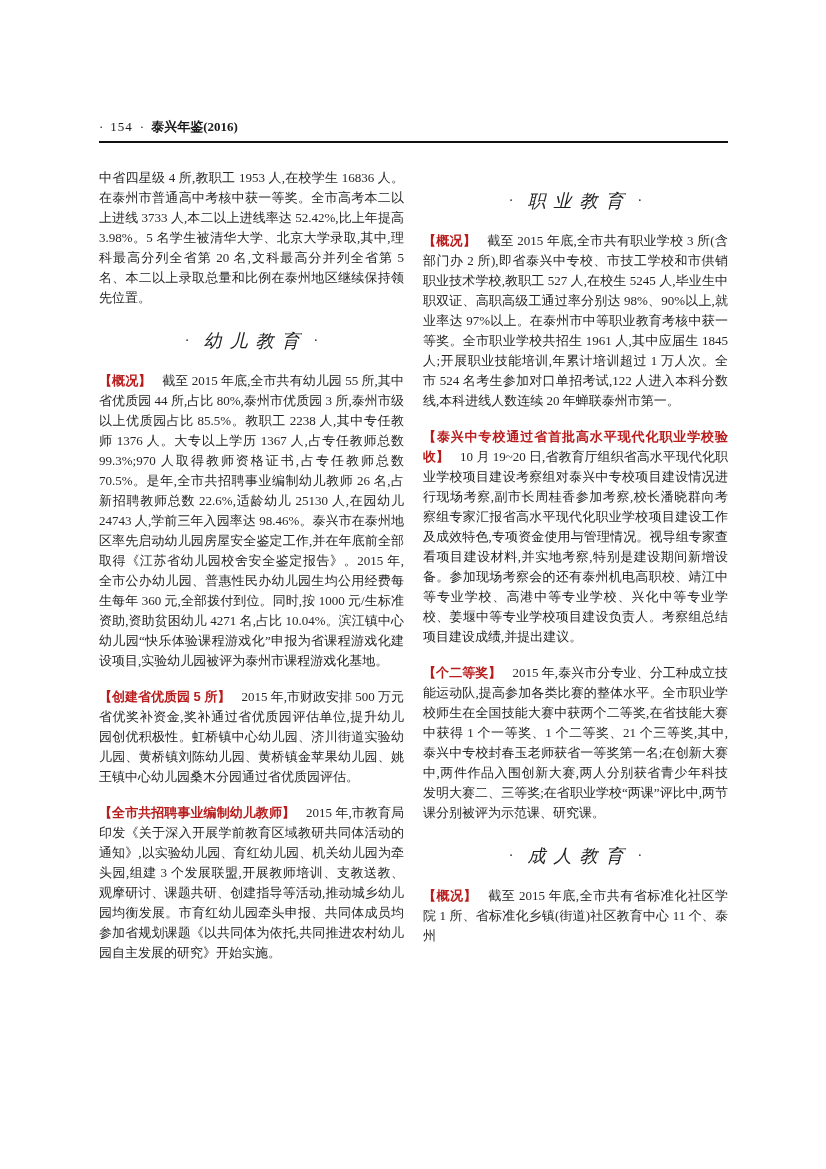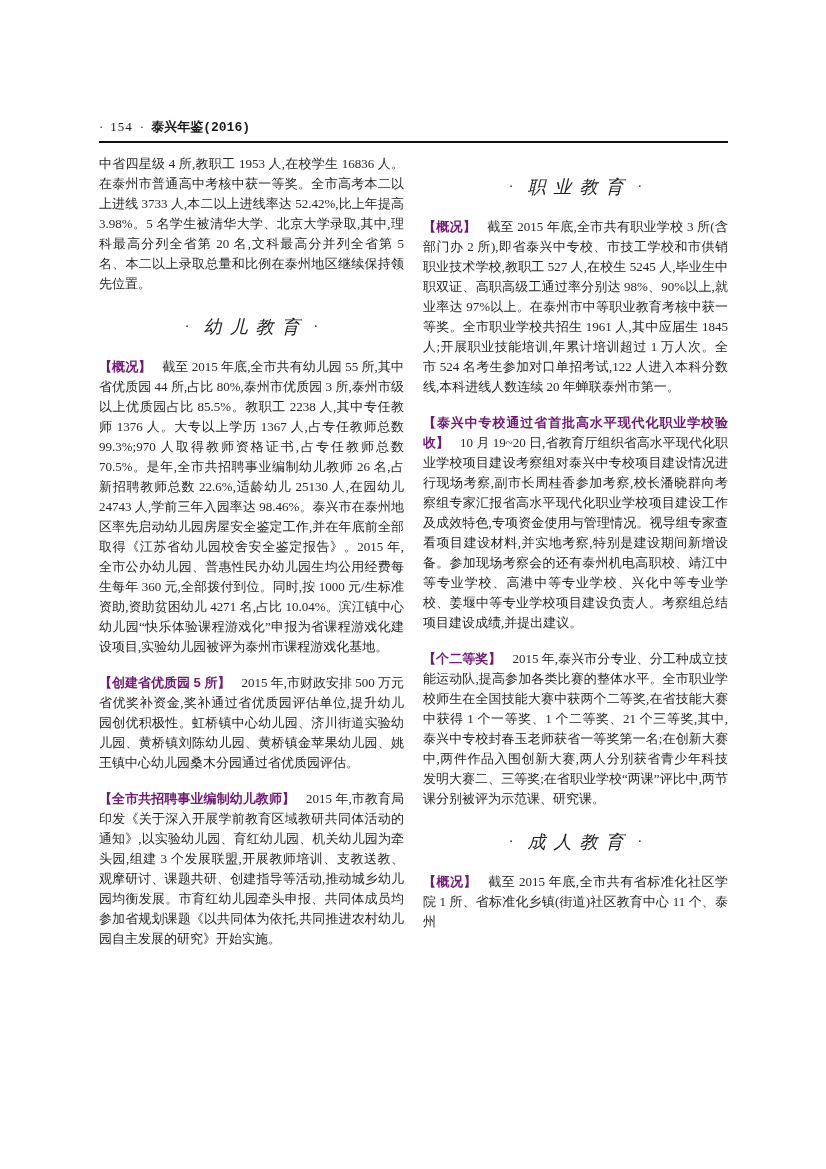--- a/index.html
+++ b/index.html
@@ -17,47 +17,47 @@
   .header-line {
     display: flex;
     align-items: baseline;
     gap: 7px;
     font-family: "Liberation Serif", "DejaVu Serif", serif;
     font-size: 13px;
     color: #1a1a1a;
   }
   .header-line .page-num { letter-spacing: 1px; text-align: center; }
   .book-title {
-    font-family: Liberation Mono, monospace;
+    font-family: Liberation Serif, serif;
     font-weight: 700;
     font-size: 13px;
   }
   .header-rule {
     height: 2px;
     background: #101010;
     margin-top: 5px;
   }
   .columns {
     display: flex;
     gap: 19px;
-    margin-top: 11px;
+    margin-top: 25px;
   }
   .column { width: 305px; }
   .body-text {
     font-family: "Liberation Serif", "DejaVu Serif", serif;
     font-size: 13px;
     line-height: 20px;
     text-align: justify;
     color: #262626;
   }
   .entry { margin-top: 16px; }
   .entry-label {
     font-family: "Liberation Sans", "DejaVu Sans", sans-serif;
     font-weight: 700;
-    color: #701a75;
+    color: #b91c1c;
     margin-right: 11px;
   }
   .section-heading {
     display: flex;
     justify-content: center;
     align-items: center;
     gap: 14px;
     margin: 20px 0 0 0;
     height: 25px;
     font-family: "Liberation Serif", "DejaVu Serif", serif;

